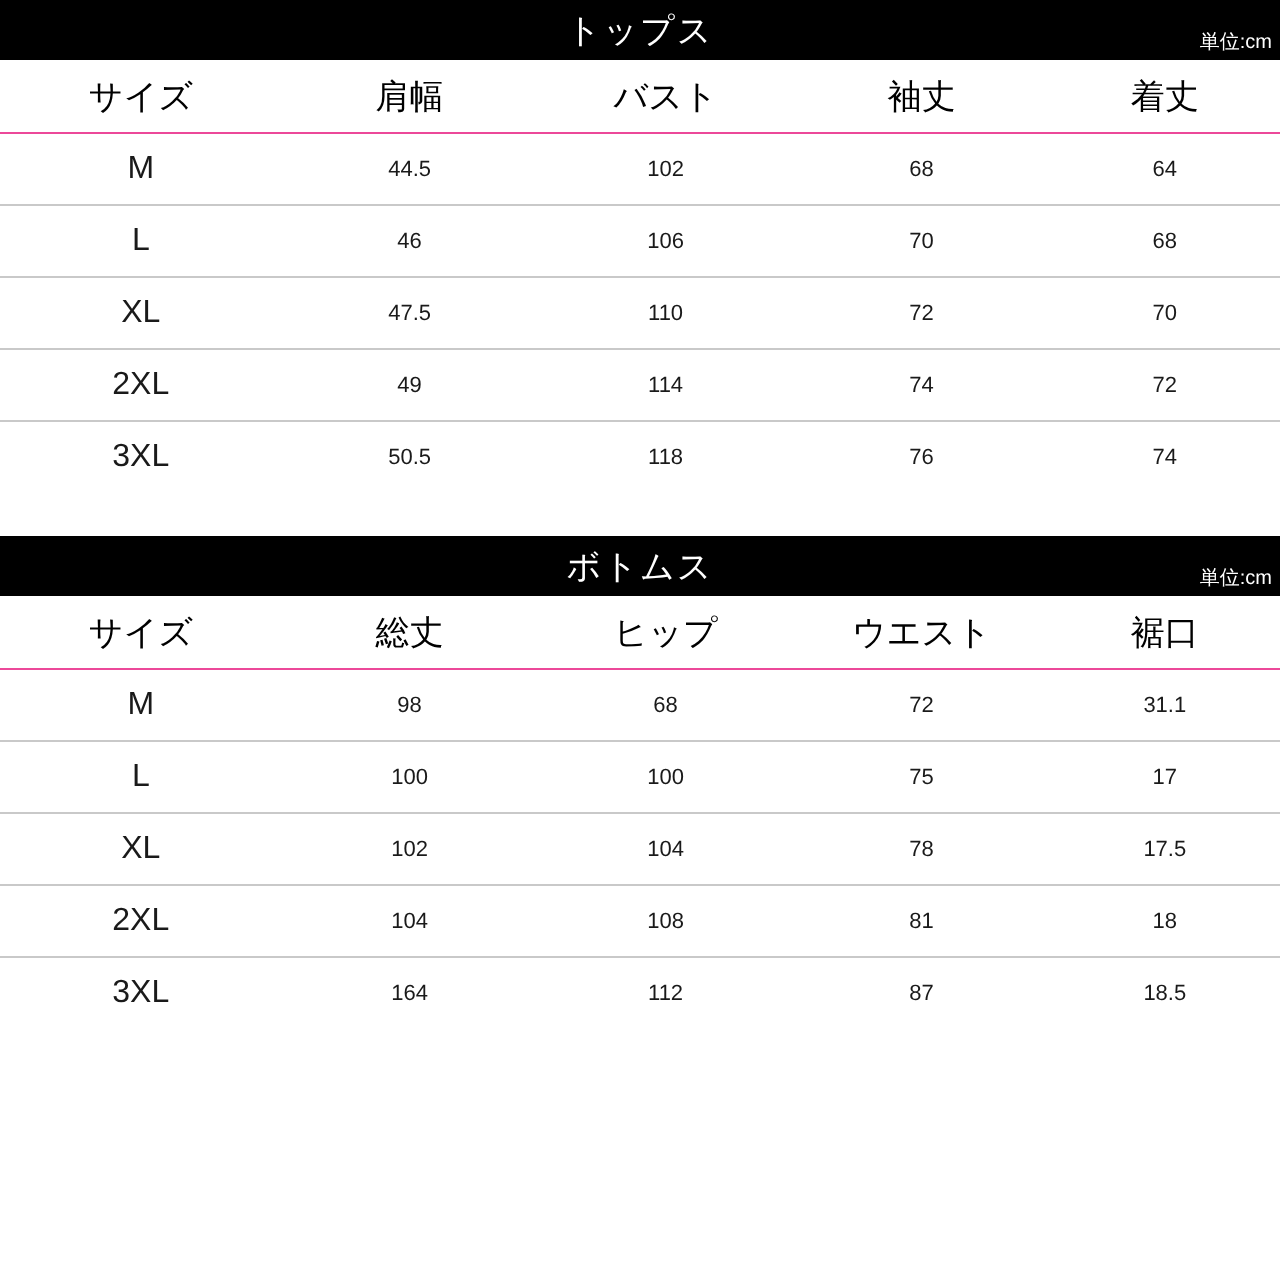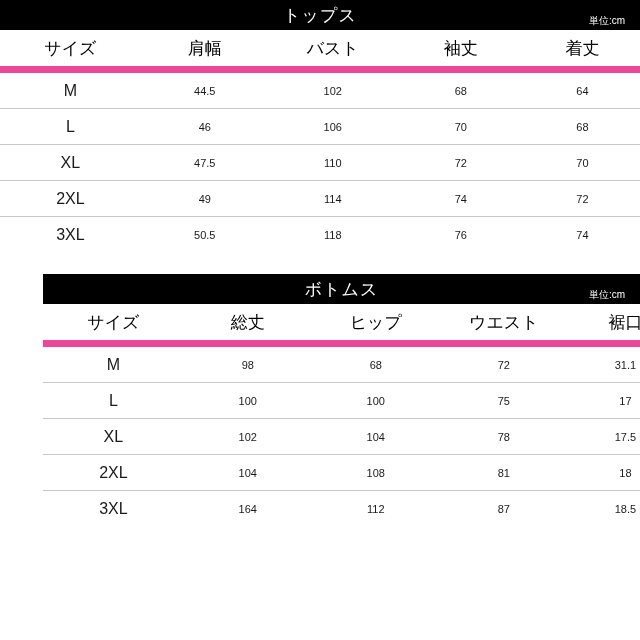--- a/index.html
+++ b/index.html
@@ -20,59 +20,59 @@
     position: relative;
     background: #ffffff;
     box-sizing: border-box;
     padding: 0;
   }
   .table-block {
     width: 640px;
     box-sizing: border-box;
   }
   .table-block.first { margin-top: 0; }
-  .table-block.second { margin-top: 22px; padding-left: 43px; }
+  .table-block.second { margin-top: 22px; }
 
   .title-bar {
     position: relative;
     background: #000000;
     color: #ffffff;
     height: 30px;
     display: flex;
     align-items: center;
     justify-content: center;
   }
   .title-text {
     font-size: 17px;
     letter-spacing: 1px;
     font-weight: normal;
   }
   .unit-text {
     position: absolute;
-    right: 15px;
+    right: 4px;
     bottom: 2px;
     font-size: 10px;
     color: #ffffff;
   }
   table.size-table {
     width: 640px;
     border-collapse: collapse;
     table-layout: fixed;
   }
   table.size-table th,
   table.size-table td {
     text-align: center;
     font-weight: normal;
     border-bottom: 1px solid #c9c9c9;
     padding: 0;
   }
   table.size-table th {
     height: 36px;
     font-size: 17px;
-    border-bottom: 7px solid #ec4899;
+    border-bottom: 1px solid #ec4899;
   }
   table.size-table td {
     height: 35px;
     font-size: 11px;
     color: #1a1a1a;
   }
   table.size-table tr:last-child td {
     border-bottom: none;
   }
   table.size-table td.c0 {

